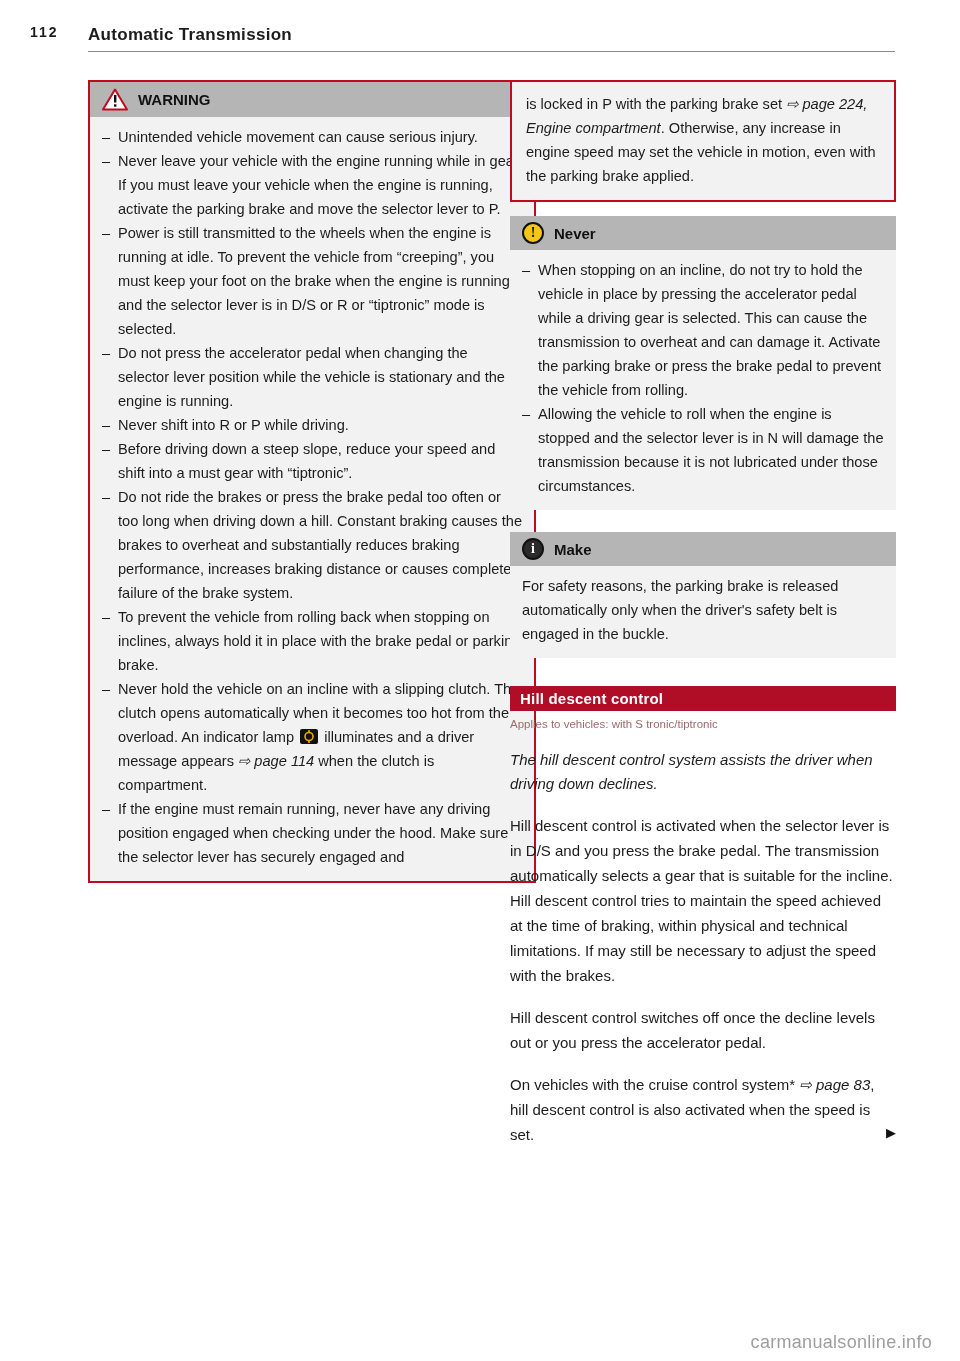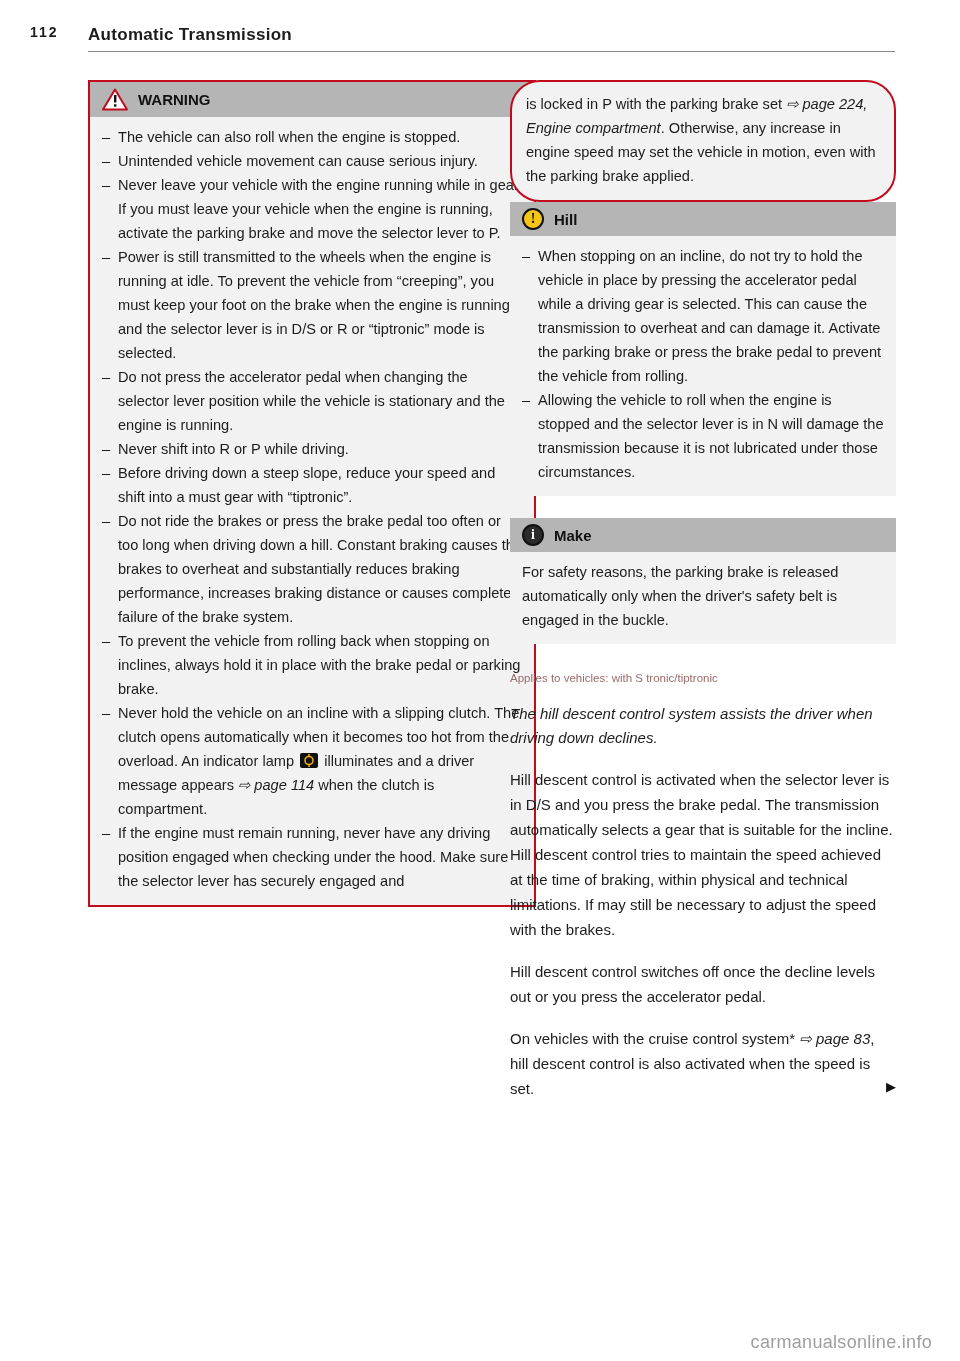--- a/index.html
+++ b/index.html
@@ -18,21 +18,21 @@
   .col-left{left:88px;width:448px;}
   .col-right{left:510px;width:386px;}
 
   
   .warn-box{border:2px solid #c00b1e;background:#f2f2f2;}
   .info-box{background:#f2f2f2;}
   .box-header{display:flex;align-items:center;gap:10px;background:#b5b5b5;padding:6px 12px;}
   .box-title{font-weight:bold;font-size:15px;color:#111;}
   .box-body{padding:8px 12px 12px 12px;font-size:14.6px;line-height:24px;}
   .box-body p{margin:0;}
-  .warn-box.cont{border-radius:30px;}
+  .warn-box.cont{margin-bottom:14px;}
   .warn-box.cont .box-body{padding:10px 12px 12px 14px;}
   .info-box.note{margin-bottom:22px;}
   .info-box.tips{margin-bottom:28px;}
 
   
   .dash-list{list-style:none;margin:0;padding:0;}
   .dash-list li{position:relative;padding-left:16px;}
   .dash-list li::before{content:"–";position:absolute;left:0;top:0;}
 
   
@@ -76,21 +76,20 @@
           <svg width="26" height="23" viewBox="0 0 26 23">
             <path d="M13 1.5 L25 21.5 H1 Z" fill="#ffffff" stroke="#c00b1e" stroke-width="2" stroke-linejoin="round"></path>
             <rect x="12" y="7" width="2.4" height="7.5" fill="#111"></rect>
             <rect x="12" y="16.3" width="2.4" height="2.4" fill="#111"></rect>
           </svg>
         </span>
         <span class="box-title">WARNING</span>
       </div>
       <div class="box-body">
         <ul class="dash-list">
-          <li><span>The vehicle can also roll when the engine is stopped.</span></li>
           <li><span>Unintended vehicle movement can cause serious injury.</span></li>
           <li><span>Never leave your vehicle with the engine running while in gear. If you must leave your vehicle when the engine is running, activate the parking brake and move the selector lever to P.</span></li>
           <li><span>Power is still transmitted to the wheels when the engine is running at idle. To prevent the vehicle from “creeping”, you must keep your foot on the brake when the engine is running and the selector lever is in D/S or R or “tiptronic” mode is selected.</span></li>
           <li><span>Do not press the accelerator pedal when changing the selector lever position while the vehicle is stationary and the engine is running.</span></li>
           <li><span>Never shift into R or P while driving.</span></li>
           <li><span>Before driving down a steep slope, reduce your speed and shift into a must gear with “tiptronic”.</span></li>
           <li><span>Do not ride the brakes or press the brake pedal too often or too long when driving down a hill. Constant braking causes the brakes to overheat and substantially reduces braking performance, increases braking distance or causes complete failure of the brake system.</span></li>
           <li><span>To prevent the vehicle from rolling back when stopping on inclines, always hold it in place with the brake pedal or parking brake.</span></li>
           <li>
             <span>Never hold the vehicle on an incline with a slipping clutch. The clutch opens automatically when it becomes too hot from the overload. An indicator lamp </span><span class="lamp"><svg width="18" height="15" viewBox="0 0 18 15">
@@ -112,21 +111,21 @@
       <div class="box-body">
         <p><span>is locked in P with the parking brake set </span><span class="ref">⇨ page 224, Engine compartment</span><span>. Otherwise, any increase in engine speed may set the vehicle in motion, even with the parking brake applied.</span></p>
       </div>
     </div>
 
     <div class="info-box note">
       <div class="box-header">
         <span class="circle-icon note-icon">
             <span>!</span>
           </span>
-        <span class="box-title">Hill</span>
+        <span class="box-title">Never</span>
       </div>
       <div class="box-body">
         <ul class="dash-list">
           <li><span>When stopping on an incline, do not try to hold the vehicle in place by pressing the accelerator pedal while a driving gear is selected. This can cause the transmission to overheat and can damage it. Activate the parking brake or press the brake pedal to prevent the vehicle from rolling.</span></li>
           <li><span>Allowing the vehicle to roll when the engine is stopped and the selector lever is in N will damage the transmission because it is not lubricated under those circumstances.</span></li>
         </ul>
       </div>
     </div>
 
     <div class="info-box tips">
@@ -135,20 +134,21 @@
             <span>i</span>
           </span>
         <span class="box-title">Make</span>
       </div>
       <div class="box-body">
         <p>For safety reasons, the parking brake is released automatically only when the driver's safety belt is engaged in the buckle.</p>
       </div>
     </div>
 
     <div class="section">
+      <div class="section-bar">Hill descent control</div>
       <div class="applies">Applies to vehicles: with S tronic/tiptronic</div>
       <p class="lead">The hill descent control system assists the driver when driving down declines.</p>
       <p class="body-text">Hill descent control is activated when the selector lever is in D/S and you press the brake pedal. The transmission automatically selects a gear that is suitable for the incline. Hill descent control tries to maintain the speed achieved at the time of braking, within physical and technical limitations. If may still be necessary to adjust the speed with the brakes.</p>
       <p class="body-text">Hill descent control switches off once the decline levels out or you press the accelerator pedal.</p>
       <p class="body-text last">
         <span>On vehicles with the cruise control system* </span><span class="ref">⇨ page 83</span><span>, hill descent control is also activated when the speed is set.</span>
         <span class="continue">▶</span>
       </p>
     </div>
 

